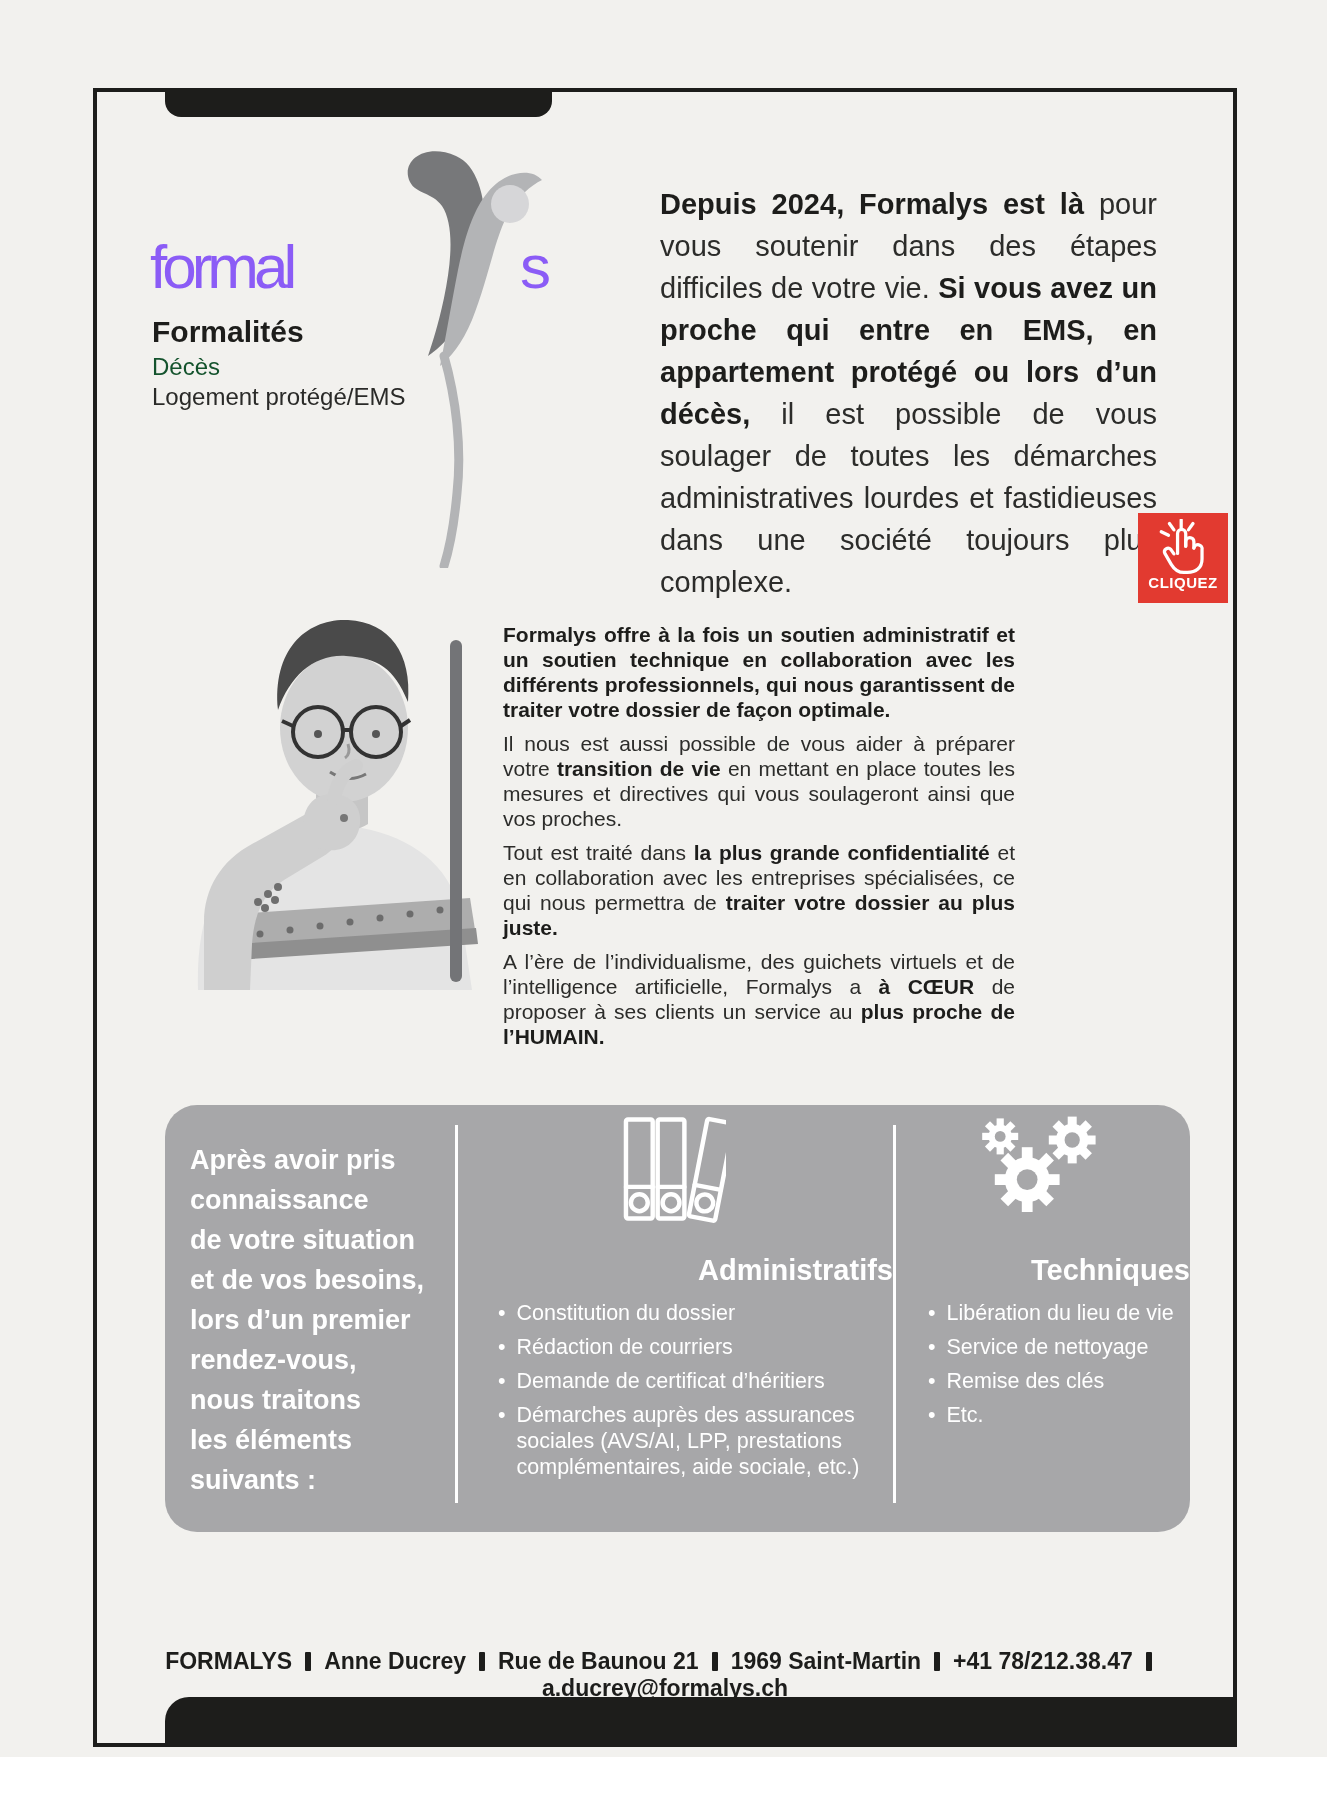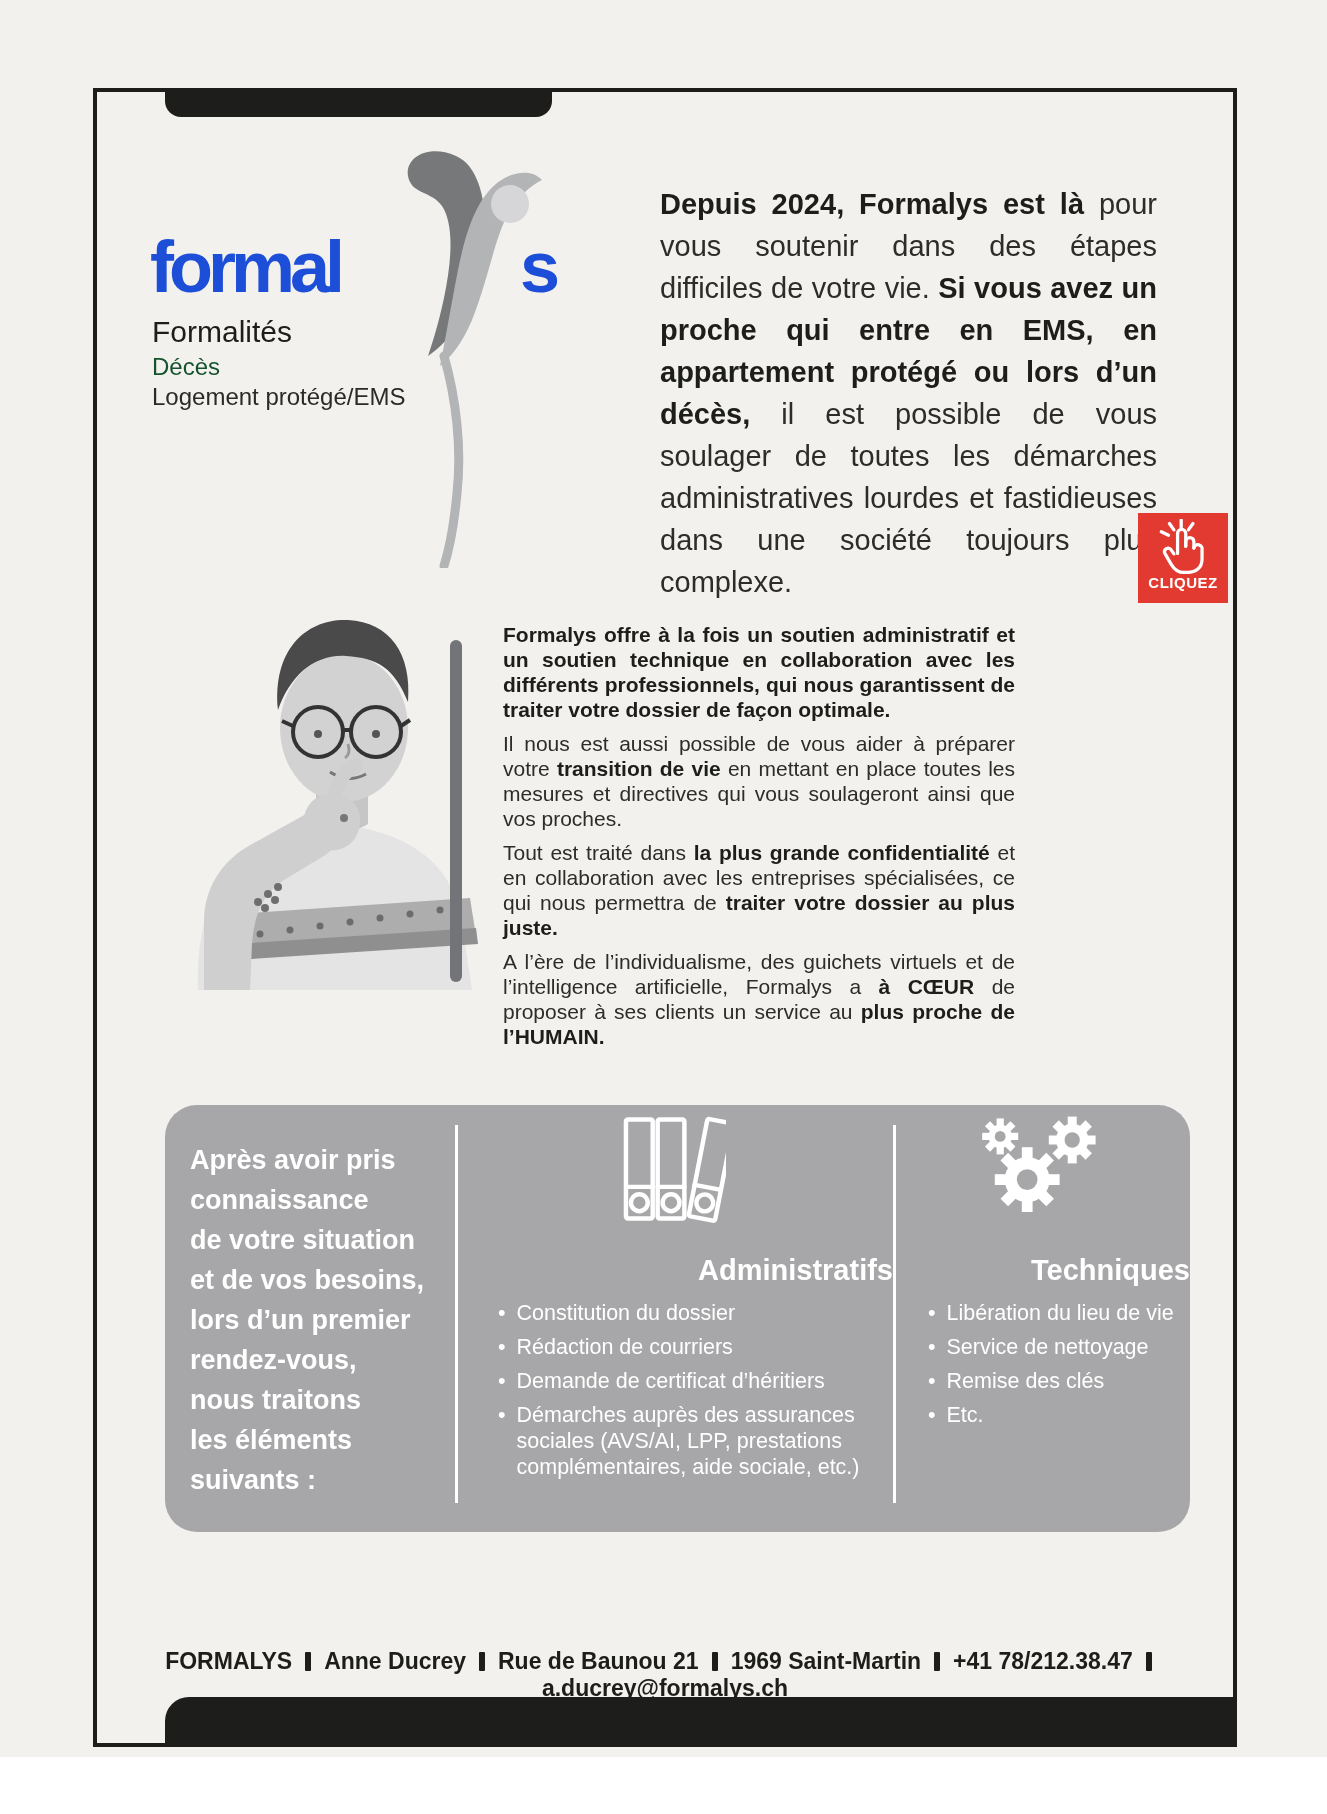--- a/index.html
+++ b/index.html
@@ -3,25 +3,25 @@
 <meta charset="utf-8">
 <style>
   * { margin:0; padding:0; box-sizing:border-box; }
   html,body { width:1327px; height:1814px; background:#ffffff; font-family:"Liberation Sans", sans-serif; }
   .paper { position:absolute; left:0; top:0; width:1327px; height:1757px; background:#f2f1ee; }
   .frame { position:absolute; left:93px; top:88px; width:1144px; height:1659px; border:4px solid #1d1d1b; }
   .top-tab { position:absolute; left:165px; top:90px; width:387px; height:27px; background:#1d1d1b; border-radius:0 0 16px 16px; }
   .bottom-bar { position:absolute; left:165px; top:1697px; width:1068px; height:47px; background:#1d1d1b; border-radius:24px 0 0 0; }
 
   
-  .wm { position:absolute; font-weight:bold; font-size:72px; letter-spacing:-5px; color:#1d4ed8; line-height:90px; }
+  .wm { position:absolute; font-weight:normal; font-size:62px; letter-spacing:-5px; color:#8b5cf6; line-height:90px; }
   .wm-prefix { left:150px; top:222px; }
   .wm-suffix { left:520px; top:222px; }
   .lily { position:absolute; left:394px; top:148px; width:150px; height:420px; }
-  .logo-sub { position:absolute; left:152px; top:315px; font-size:30px; font-weight:normal; color:#1d1d1b;text-align:right; }
+  .logo-sub { position:absolute; left:152px; top:315px; font-size:30px; font-weight:bold; color:#1d1d1b;text-align:right; }
   .logo-line1 { position:absolute; left:152px; top:353px; font-size:24px; color:#14532d; }
   .logo-line2 { position:absolute; left:152px; top:383px; font-size:24px; color:#2a2a28; }
 
   
   .intro { position:absolute; left:660px; top:183px; width:497px; font-size:29px; line-height:42px; color:#2c2c2a; text-align:justify; }
   .intro b, .about b { font-weight:bold; color:#1d1d1b; }
 
   
   .cliquez { position:absolute; left:1138px; top:513px; width:90px; height:90px; background:#e23a30; display:flex; flex-direction:column; align-items:center; justify-content:flex-end; padding-bottom:12px; cursor:pointer; }
   .cliquez svg { position:absolute; top:6px; left:14px; width:62px; height:58px; }

